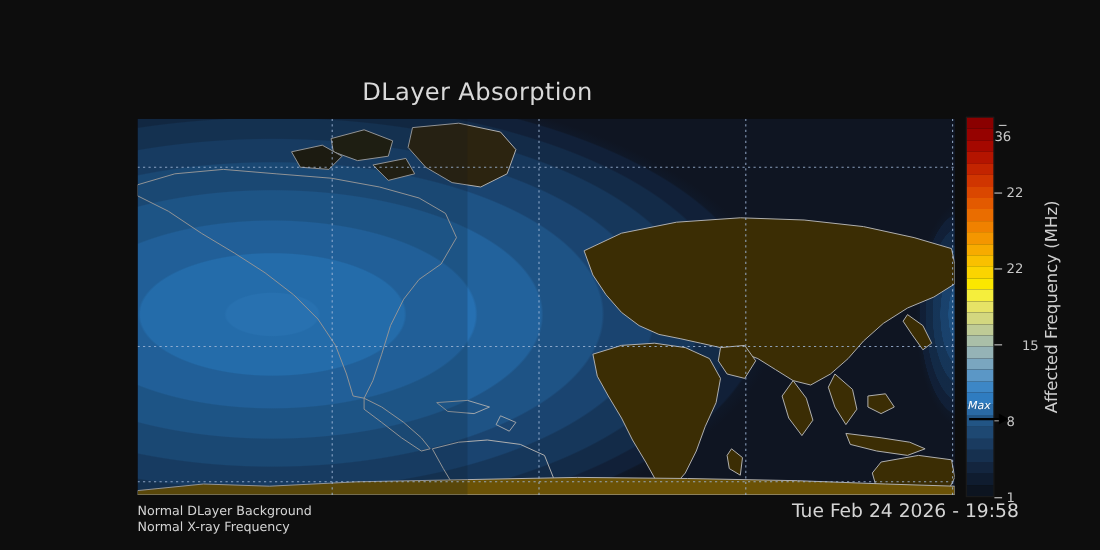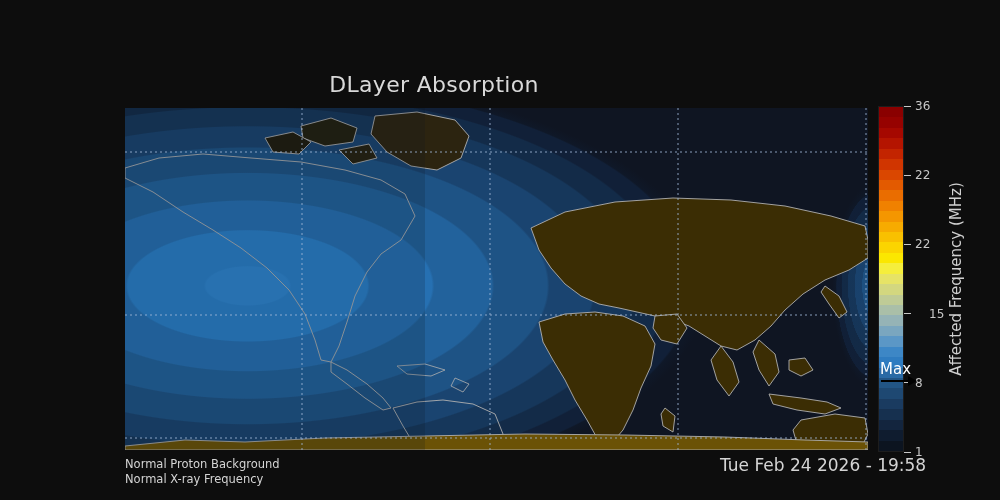--- a/index.html
+++ b/index.html
@@ -49,21 +49,21 @@
     color:#d0d0d0;font-size:15px;white-space:nowrap;
     transform:rotate(-90deg);transform-origin:center center;
   }
 
   
   .max-marker{
     position:absolute;left:880px;top:336px;width:40px;height:24px;
     pointer-events:none;
   }
   .max-marker .mx-lbl{
-    position:absolute;left:0;top:0;color:#ffffff;font-size:15px;line-height:11px;
+    position:absolute;left:0;top:0;color:#ffffff;font-size:10px;line-height:11px;font-style:italic;
   }
   .max-marker svg{position:absolute;left:0;top:11px;}
 
   
   .status{
     position:absolute;left:125px;top:429px;
     color:#d4d4d4;font-size:11.5px;line-height:15px;
   }
   .timestamp{
     position:absolute;left:720px;top:430px;
@@ -258,37 +258,37 @@
         <span class="lbl">15</span>
       </div>
       <div class="cbtick" style="top: 138.4px;">
         <span class="dash"></span>
         <span class="lbl">22</span>
       </div>
       <div class="cbtick" style="top: 69.2px;">
         <span class="dash"></span>
         <span class="lbl">22</span>
       </div>
-      <div class="cbtick" style="top: 0px;">
+      <div class="cbtick" style="top: 16px; flex-direction: column;">
         <span class="dash"></span>
         <span class="lbl">36</span>
       </div>
     </div>
 
   <div class="max-marker">
     <span class="mx-lbl">Max</span>
     <svg width="38" height="12" viewBox="0 0 38 12">
       <line x1="1" y1="6" x2="28" y2="6" stroke="#000" stroke-width="2"></line>
       <polygon points="28,1 37,6 28,11" fill="#000"></polygon>
     </svg>
   </div>
 
   <div class="cbar-title">
     <span>Affected Frequency (MHz)</span>
   </div>
 
   <div class="status">
-    <div>Normal Proton Background</div>
+    <div>Normal DLayer Background</div>
     <div>Normal X-ray Frequency</div>
   </div>
 
   <div class="timestamp">Tue Feb 24 2026 - 19:58</div>
 </div>
 
 </body></html>

